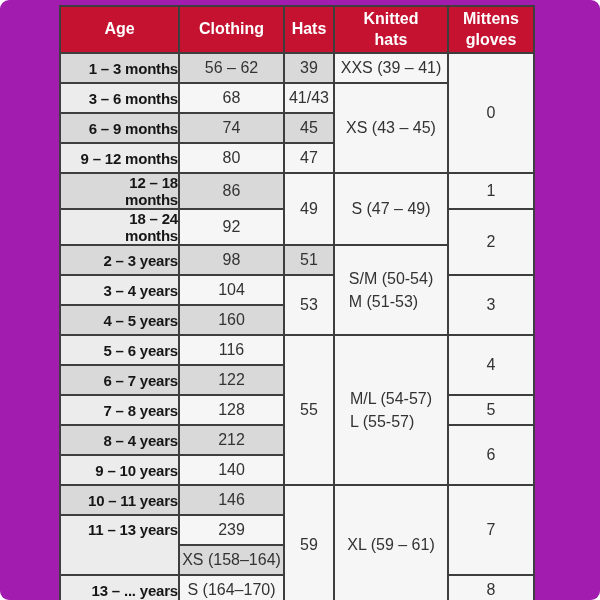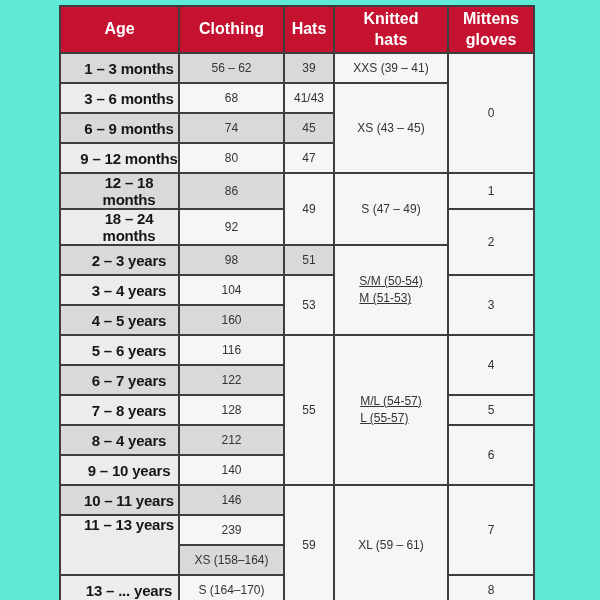--- a/index.html
+++ b/index.html
@@ -3,21 +3,21 @@
 <meta charset="utf-8">
 <style>
   * { margin: 0; padding: 0; box-sizing: border-box; }
   html, body { background: #ffffff; }
   body {
     width: 600px; height: 600px;
     font-family: "Liberation Sans", "DejaVu Sans", sans-serif;
     position: relative;
     overflow: hidden;
   }
-  .page { position: absolute; inset: 0; background: #5eead4; }
+  .page { position: absolute; inset: 0; background: #a21caf; border-radius: 9px; }
 
   table.size-chart {
     position: absolute;
     left: 59px; top: 5px;
     border-collapse: collapse;
     table-layout: fixed;
   }
   th, td {
     border: 2px solid #3e3e3e;
     padding: 0;
@@ -32,42 +32,42 @@
     height: 47px;
     text-align: center;
     white-space: pre-line;
   }
   tbody tr { height: 30px; }
 
   td.age {
     font-weight: bold;
     font-size: 15px;
     color: #161616;
-    text-align: center;
+    text-align: right;
     padding-left: 19px;
     letter-spacing: -0.2px;
   }
   td.val {
-    font-size: 12px;
+    font-size: 16px;
     color: #333333;
     text-align: center;
   }
   .c-shade     { background: #d9d9d9; }
   .c-age-light { background: #ececec; margin-left: 8px; }
   .c-white     { background: #f6f6f7; margin-top: 48px; }
 
   td .block {
     display: inline-block;
     text-align: left;
     white-space: pre-line;
     line-height: 1.45;
-    text-decoration: underline;
   }
   td.vtop {
     vertical-align: top;
+    padding-top: 5px;
   }
 </style>
 </head>
 <body>
 
 <div class="page">
   <table class="size-chart">
     <colgroup>
       <col style="width:119px">
       <col style="width:105px">

